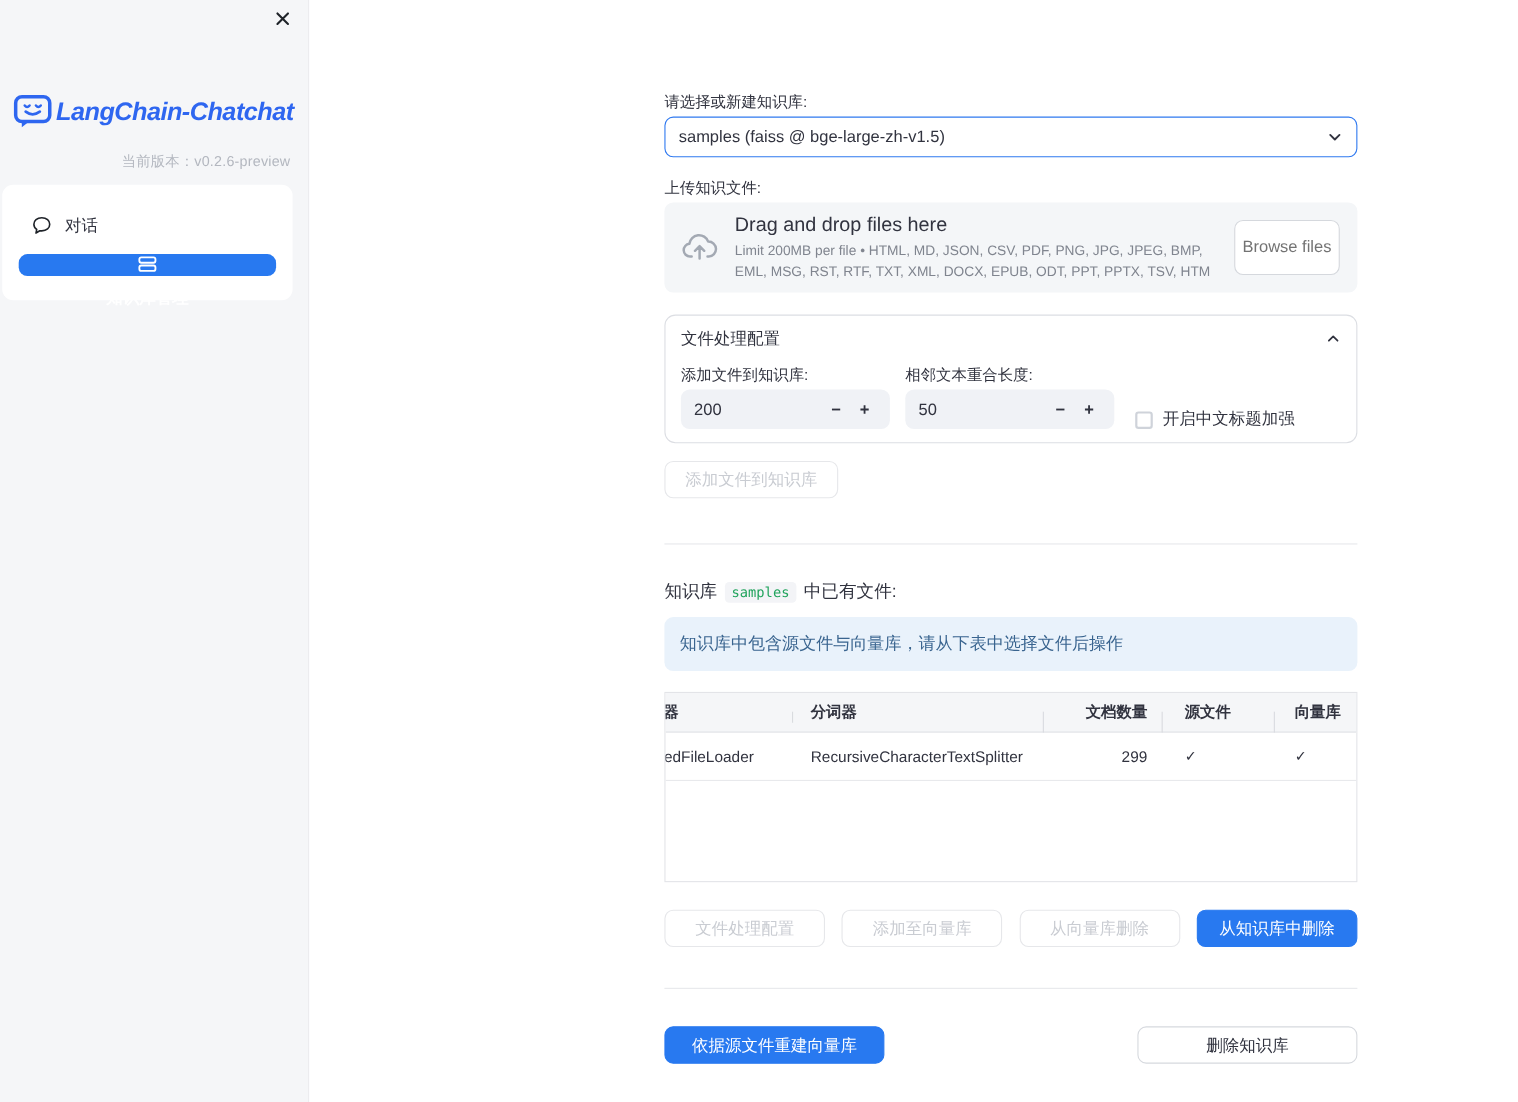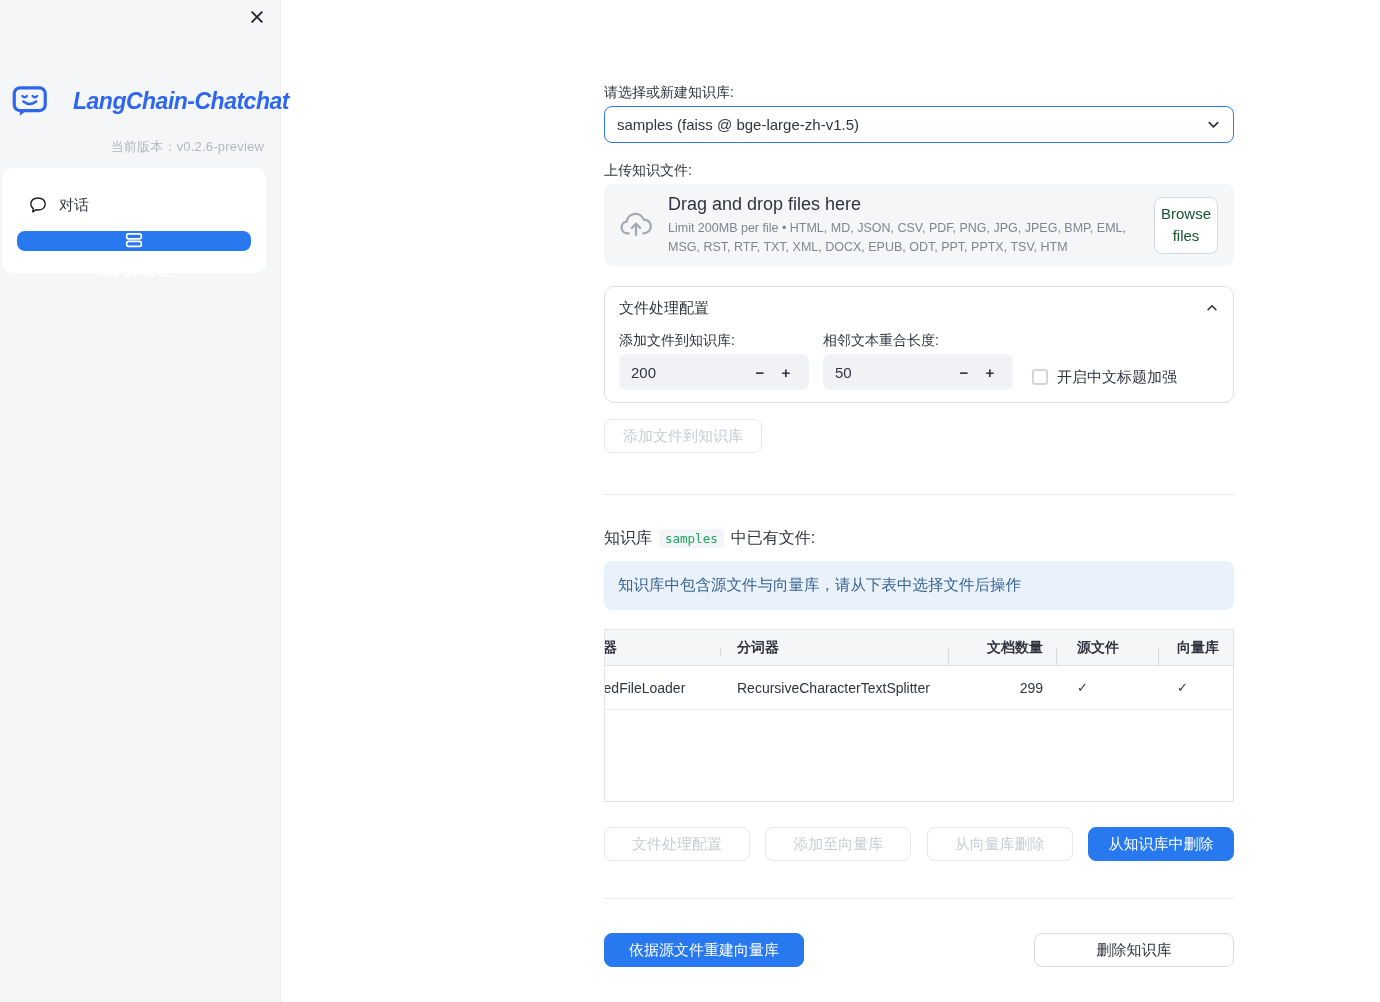--- a/index.html
+++ b/index.html
@@ -11,21 +11,21 @@
   
   .sidebar {
     position:absolute; left:0; top:0; width:281px; height:1002px;
     background:#f5f6f8; border-right:1px solid #ececef;
   }
   .close-btn {
     position:absolute; top:8px; right:14px; width:18px; height:18px;
     cursor:pointer; display:flex; align-items:center; justify-content:center;
   }
   .logo-row {
-    position:absolute; left:12px; top:86px; display:flex; align-items:center; gap:25px;
+    position:absolute; left:12px; top:86px; display:flex; align-items:center; gap:3px;
   }
   .logo-mark { width:36px; height:31px; flex:0 0 auto; }
   .logo-text {
     font-size:23px; font-weight:700; font-style:italic; color:#2e66f0;
     letter-spacing:-0.5px; white-space:nowrap;
   }
   .version-row {
     position:absolute; right:16px; top:138px; font-size:13px; color:#b3b7bf;
     letter-spacing:0.2px;
   }
@@ -54,22 +54,22 @@
   .upload-label { margin-top:17px; }
   .uploader {
     height:82px; background:#f4f6f8; border-radius:8px;
     display:flex; align-items:center; padding:0 16px 0 14px;
   }
   .up-ico { width:36px; height:36px; margin-right:14px; flex:0 0 auto; }
   .up-texts { flex:1; min-width:0; padding-right:10px; }
   .up-title { font-size:18px; color:#31333f; margin-bottom:4px; }
   .up-limit { font-size:12.5px; color:#80858f; line-height:1.45; max-width:478px; }
   .browse-btn {
-    flex:0 0 auto; width:64px; min-height:50px; background:#ffffff;
-    border:1px solid #d5d8dd; border-radius:8px; font-size:15px; color:#14532d;
+    flex:0 0 auto; width:96px; min-height:50px; background:#ffffff;
+    border:1px solid #d5d8dd; border-radius:8px; font-size:15px; color:#737373;
     display:flex; align-items:center; justify-content:center; text-align:center;
     line-height:1.5; padding:5px 6px; cursor:pointer;
   }
   .expander {
     margin-top:20px; border:1px solid #dcdee3; border-radius:10px;
     padding:10px 14px 12px 14px; background:#fff;
   }
   .exp-head { display:flex; align-items:center; height:22px; cursor:pointer; }
   .exp-title { font-size:15px; color:#31333f; flex:1; }
   .cfg-grid { display:flex; margin-top:12px; }
@@ -78,21 +78,21 @@
   .num-label { font-size:14px; color:#31333f; line-height:18px; margin-bottom:5px; }
   .num-input {
     height:36px; background:#f0f2f6; border-radius:8px; display:flex; align-items:center;
     padding:0 10px 0 12px; font-size:15px; color:#31333f;
   }
   .num-val { flex:1; }
   .step-btn {
     width:26px; height:30px; display:flex; align-items:center; justify-content:center;
     font-size:15px; color:#31333f; cursor:pointer; font-weight:700;
   }
-  .chk-col { display:flex; align-items:center; margin-left:19px; margin-top:33px; }
+  .chk-col { display:flex; align-items:flex-end; margin-left:19px; margin-top:33px; }
   .checkbox {
     width:16px; height:16px; background:#fff; border:2px solid #cfd3da; border-radius:3px;
     cursor:pointer; flex:0 0 auto;
   }
   .chk-label { font-size:15px; color:#31333f; margin-left:9px; white-space:nowrap; }
   .btn {
     border-radius:8px; font-size:15px; display:inline-flex; align-items:center;
     justify-content:center; height:34px; cursor:pointer; background:#fff;
     border:1px solid #d6d9de; color:#31333f; font-family:inherit;
   }

